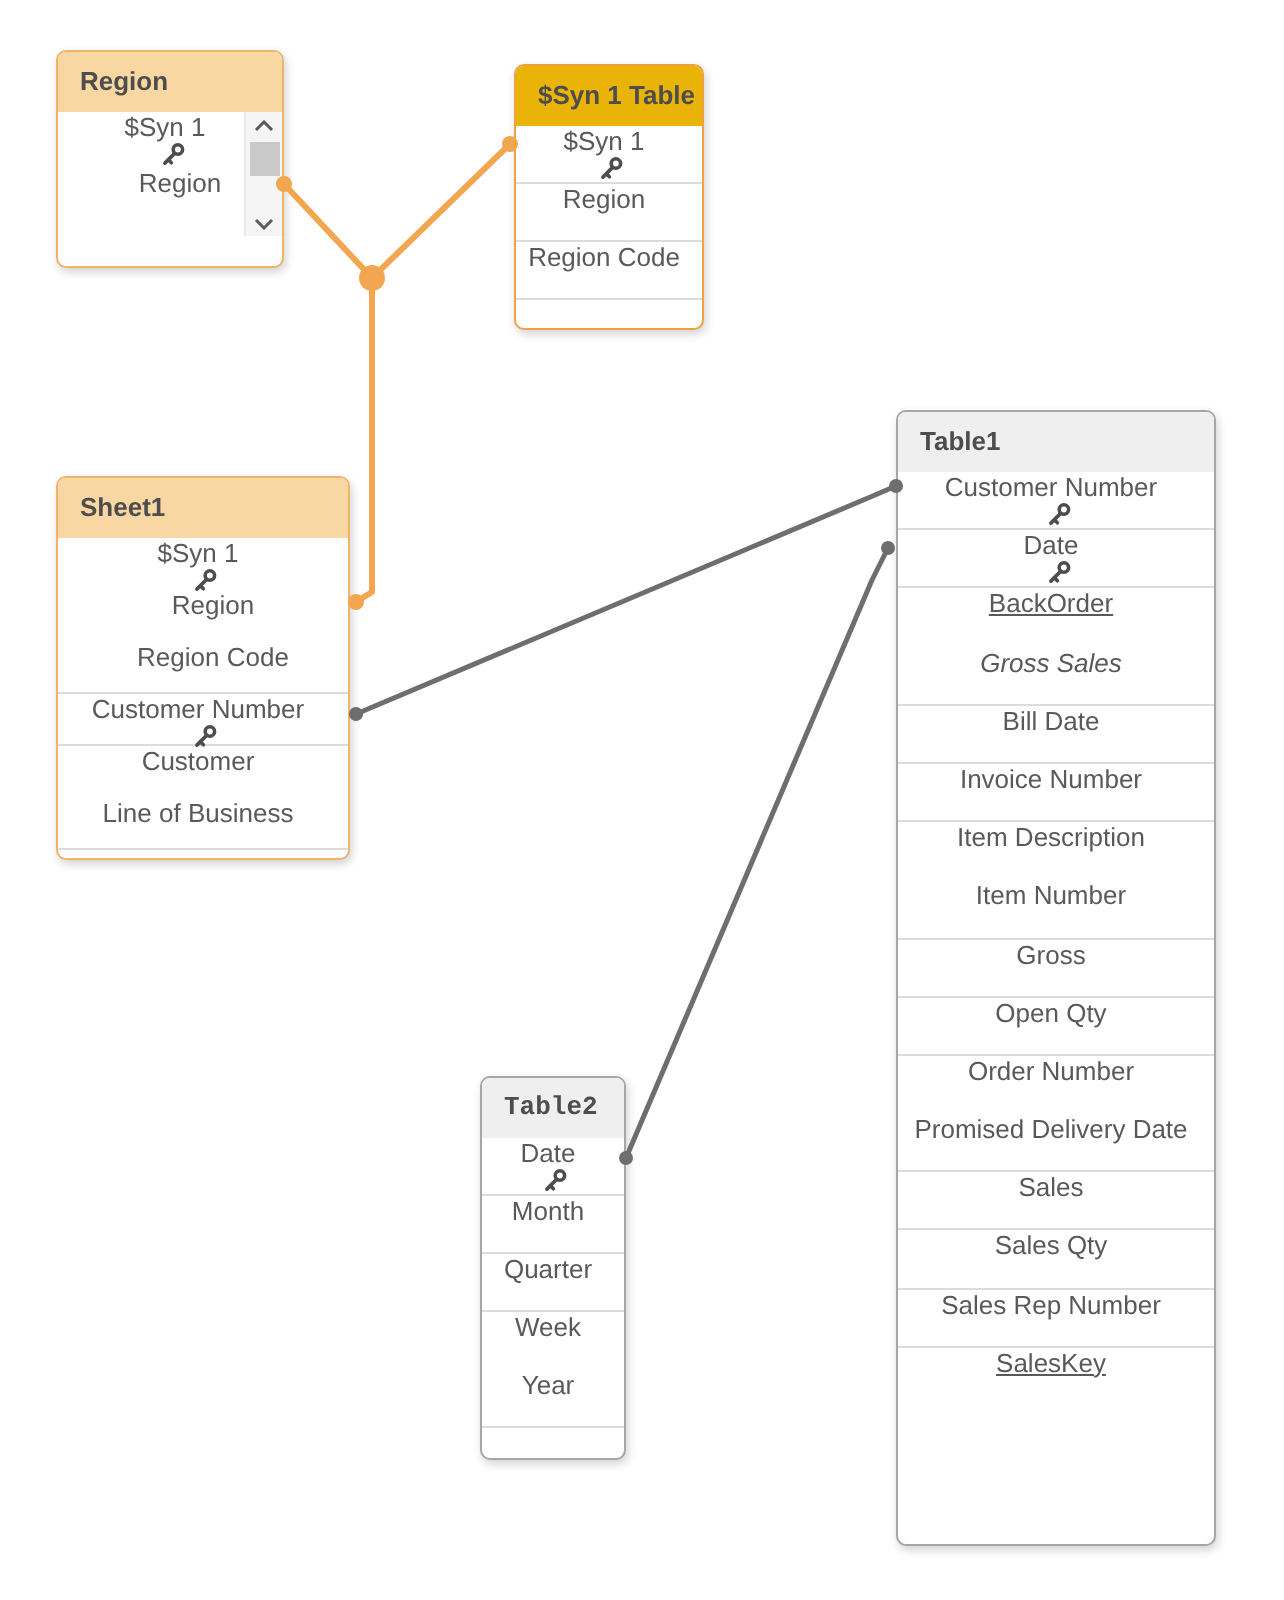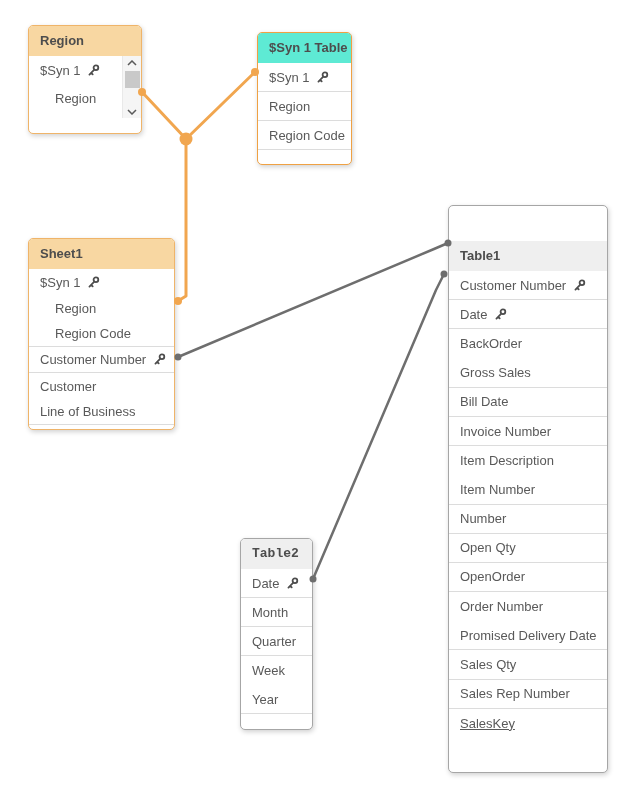--- a/index.html
+++ b/index.html
@@ -7,31 +7,31 @@
     position:relative;width:642px;height:800px;background:#ffffff;overflow:hidden;
     font-family:"Liberation Sans", sans-serif;
   }
   .dm-table{
     position:absolute;background:#ffffff;border-radius:5px;box-sizing:border-box;
     overflow:hidden;box-shadow:1px 2px 5px rgba(0,0,0,0.18);
   }
   .dm-table.orange-light{border:1px solid #EFB469;}
   .dm-table.orange-light .dm-header{background:#F8D7A2;}
   .dm-table.orange-dark{border:1px solid #EFA143;}
-  .dm-table.orange-dark .dm-header{background:#5eead4;}
+  .dm-table.orange-dark .dm-header{background:#eab308;}
   .dm-table.gray{border:1px solid #A6A6A6;}
   .dm-table.gray .dm-header{background:#EFEFEF;}
   .dm-header{
     height:30px;line-height:30px;padding:0 11px;font-size:13px;font-weight:bold;
     color:#4D4D4D;white-space:nowrap;box-sizing:border-box;
   }
   .dm-body{position:relative;}
   .dm-row{
     display:flex;align-items:center;padding:0 16px 0 11px;font-size:13px;color:#595959;
-    box-sizing:border-box;white-space:nowrap;
+    box-sizing:border-box;white-space:nowrap;flex-direction:column;
   }
   .dm-row.sep{border-bottom:1px solid #DCDCDC;}
   .dm-row.indent{padding-left:26px;}
   .key-icon{margin-left:7px;flex:0 0 auto;}
   .dm-scrollbar{
     position:absolute;top:0;right:0;width:19px;height:62px;background:#F5F5F5;
     border-left:1px solid #E9E9E9;display:flex;flex-direction:column;align-items:center;
     box-sizing:border-box;
   }
   .sb-btn{width:100%;height:13px;display:flex;align-items:center;justify-content:center;flex:0 0 auto;}
@@ -115,68 +115,68 @@
         </div>
         <div class="dm-row" style="height: 26px;">
           <span>Customer</span>
         </div>
         <div class="dm-row sep" style="height: 26px;">
           <span>Line of Business</span>
         </div>
       </div>
     </div>
     <div class="dm-table gray" style="left: 448px; top: 205px; width: 160px; height: 568px;">
-      <div class="dm-header" style="height: 30px; line-height: 30px; margin-top: 35px;">Table1</div>
+      <div class="dm-header" style="height: 30px; line-height: 30px;">Table1</div>
       <div class="dm-body">
         <div class="dm-row sep" style="height: 29.2px;">
           <span>Customer Number</span>
           <svg width="13" height="13" viewBox="0 0 16 16" class="key-icon">
             <circle cx="11" cy="4.6" r="2.9" fill="none" stroke="#4D4D4D" stroke-width="2.2"></circle>
             <path d="M9 7 L3 13 M5.2 11 L7 12.8" fill="none" stroke="#4D4D4D" stroke-width="2.2" stroke-linecap="round"></path>
           </svg>
         </div>
         <div class="dm-row sep" style="height: 29.2px;">
           <span>Date</span>
           <svg width="13" height="13" viewBox="0 0 16 16" class="key-icon">
             <circle cx="11" cy="4.6" r="2.9" fill="none" stroke="#4D4D4D" stroke-width="2.2"></circle>
             <path d="M9 7 L3 13 M5.2 11 L7 12.8" fill="none" stroke="#4D4D4D" stroke-width="2.2" stroke-linecap="round"></path>
           </svg>
         </div>
-        <div class="dm-row" style="height: 29.2px;">
+        <div class="dm-row" style="height: 29.2px; text-decoration: underline;">
           <span>BackOrder</span>
         </div>
-        <div class="dm-row sep" style="height: 29.2px;">
+        <div class="dm-row sep" style="height: 29.2px; font-style: italic;">
           <span>Gross Sales</span>
         </div>
         <div class="dm-row sep" style="height: 29.2px;">
           <span>Bill Date</span>
         </div>
         <div class="dm-row sep" style="height: 29.2px;">
           <span>Invoice Number</span>
         </div>
         <div class="dm-row" style="height: 29.2px;">
           <span>Item Description</span>
         </div>
         <div class="dm-row sep" style="height: 29.2px;">
           <span>Item Number</span>
         </div>
         <div class="dm-row sep" style="height: 29.2px;">
-          <span>Number</span>
+          <span>Gross</span>
         </div>
         <div class="dm-row sep" style="height: 29.2px;">
           <span>Open Qty</span>
-        </div>
-        <div class="dm-row sep" style="height: 29.2px;">
-          <span>OpenOrder</span>
         </div>
         <div class="dm-row" style="height: 29.2px;">
           <span>Order Number</span>
         </div>
         <div class="dm-row sep" style="height: 29.2px;">
           <span>Promised Delivery Date</span>
+        </div>
+        <div class="dm-row sep" style="height: 29.2px;">
+          <span>Sales</span>
         </div>
         <div class="dm-row sep" style="height: 29.2px;">
           <span>Sales Qty</span>
         </div>
         <div class="dm-row sep" style="height: 29.2px;">
           <span>Sales Rep Number</span>
         </div>
         <div class="dm-row" style="height: 29.2px; text-decoration: underline;">
           <span>SalesKey</span>
         </div>

